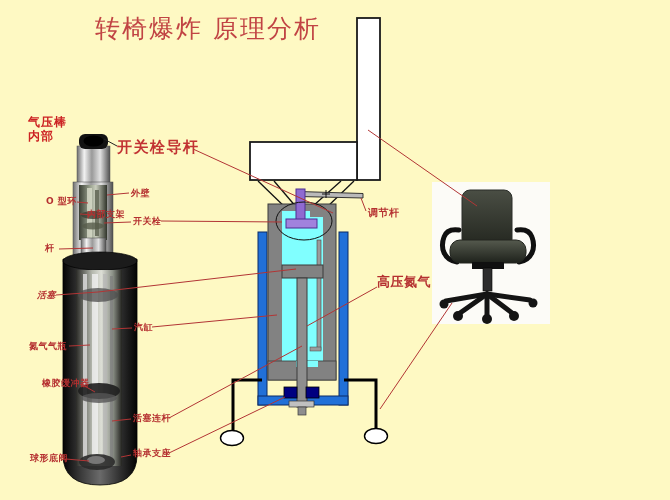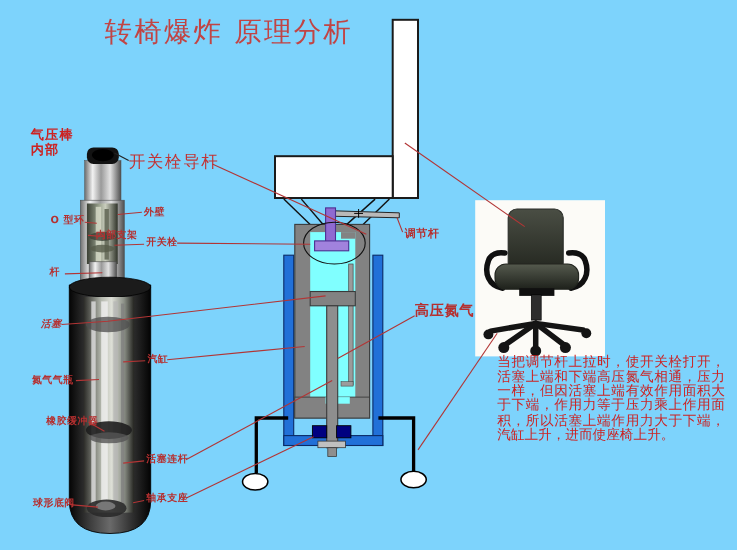--- a/index.html
+++ b/index.html
@@ -1,35 +1,35 @@
 <!DOCTYPE html>
 <html><head>
 <meta charset="utf-8">
 <style>
   html,body{margin:0;padding:0;background:#fff;}
   .stage{
-    position:relative;width:670px;height:500px;background:#7dd3fc;overflow:hidden;
+    position:relative;width:670px;height:500px;background:#fef9c3;overflow:hidden;
     font-family:"DejaVu Sans","Liberation Sans",sans-serif;
   }
   .stage svg{position:absolute;left:0;top:0;}
   .lbl{
     position:absolute;color:#b53030;font-size:9px;font-weight:bold;
     letter-spacing:.5px;white-space:nowrap;line-height:1;
   }
   .title{
     position:absolute;left:95px;top:12px;color:#c14444;font-size:25px;
     font-family:"DejaVu Serif","Liberation Serif",serif;letter-spacing:2px;white-space:nowrap;
   }
   .caption{
     position:absolute;left:28px;top:116px;color:#cc2222;font-size:12px;
     font-weight:bold;line-height:1.15;letter-spacing:1px;
   }
   .biglbl{
     position:absolute;left:117px;top:138px;color:#c23333;font-size:15px;
-    font-weight:normal;letter-spacing:1.5px;white-space:nowrap;
+    font-weight:bold;letter-spacing:1.5px;white-space:nowrap;
   }
   .explain{
     position:absolute;left:452px;top:322px;width:207px;color:#cc2222;
     font-size:12.4px;line-height:1.06;font-weight:500;text-align:justify;
   }
   .explain div{margin:0;}
 </style>
 </head>
 <body>
 
@@ -222,16 +222,15 @@
   <div class="lbl" style="left:134px;top:323px;">汽缸</div>
   <div class="lbl" style="left:29px;top:342px;">氮气气瓶</div>
   <div class="lbl" style="left:42px;top:379px;">橡胶缓冲器</div>
   <div class="lbl" style="left:133px;top:414px;">活塞连杆</div>
   <div class="lbl" style="left:30px;top:454px;">球形底阀</div>
   <div class="lbl" style="left:133px;top:449px;">轴承支座</div>
   <div class="lbl" style="left:368px;top:208px;font-size:10px;">调节杆</div>
   <div class="lbl" style="left:377px;top:276px;font-size:13px;font-family:Liberation Mono, monospace;">高压氮气</div>
 
   <div class="explain">
-    <div>当把调节杆上拉时，使开关栓打开，活塞上端和下端高压氮气相通，压力一样，但因活塞上端有效作用面积大于下端，作用力等于压力乘上作用面积，所以活塞上端作用力大于下端，汽缸上升，进而使座椅上升。</div>
   </div>
 
 </div>
 
 </body></html>

